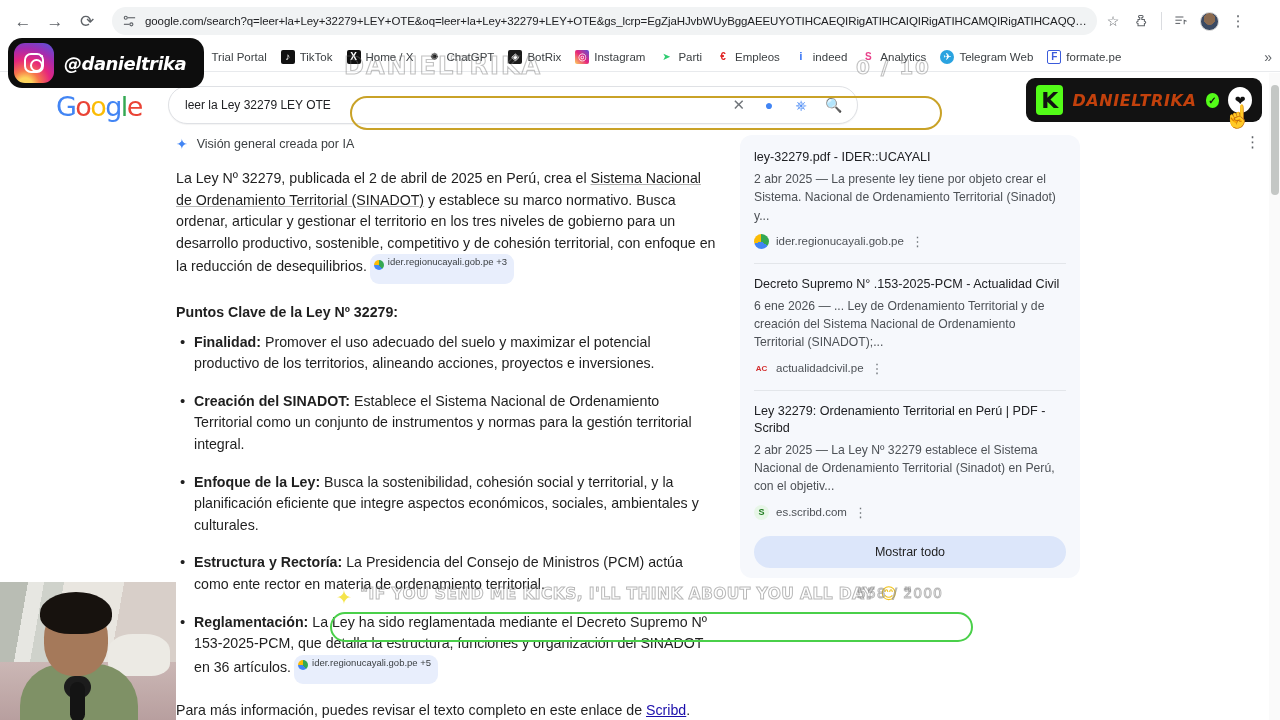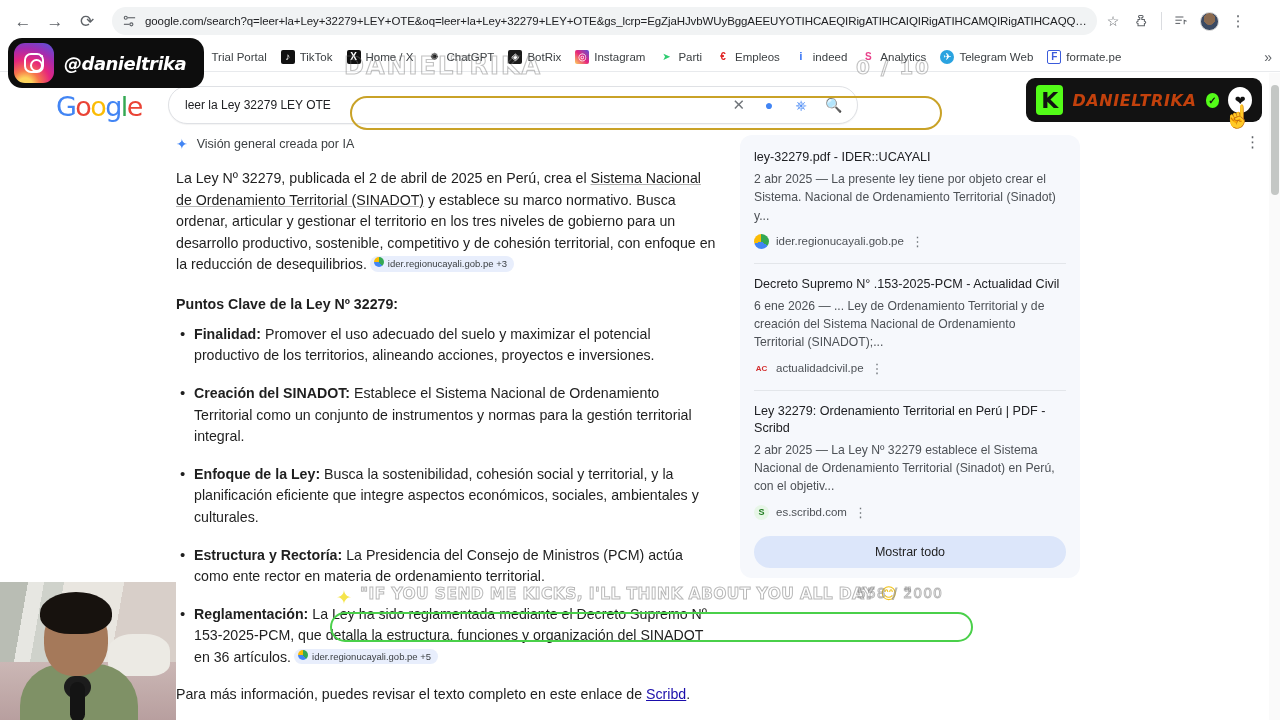--- a/index.html
+++ b/index.html
@@ -98,22 +98,22 @@
   }
   .ai-spark { color: #4285F4; font-size: 14px; }
   .ai-more { position:absolute; right: 20px; top: -2px; color:#5f6368; font-size:15px;
              width: 345px; text-align: right; }
 
   .ai-para {
     margin-top: 16px; font-size: 14.2px; line-height: 1.52; color: #1f1f1f;
   }
   .ai-para .ul { text-decoration: underline; text-decoration-color:#b4b4b4; }
   .src-chip {
-    display: inline-flex; align-items: flex-start; gap: 4px;
-    background: #e8eefc; border-radius: 9px; padding: 1px 7px 0 4px;
+    display: inline-flex; align-items: flex-end; gap: 4px;
+    background: #e8eefc; border-radius: 9px; padding: 1px 7px 14px 4px;
     font-size: 9.5px; color: #3c4043; vertical-align: 2px; margin-left: 3px;
     white-space: nowrap;
   }
   .src-chip .fav {
     width: 10px; height: 10px; border-radius: 50%;
     background: conic-gradient(#34a853 0 40%, #4285f4 40% 75%, #fbbc05 75% 100%);
     flex: 0 0 10px;
   }
   .ai-h3 { margin-top: 20px; font-size: 14.2px; font-weight: bold; color:#1f1f1f; }
   .ai-list { margin-top: 12px; list-style: none; }

